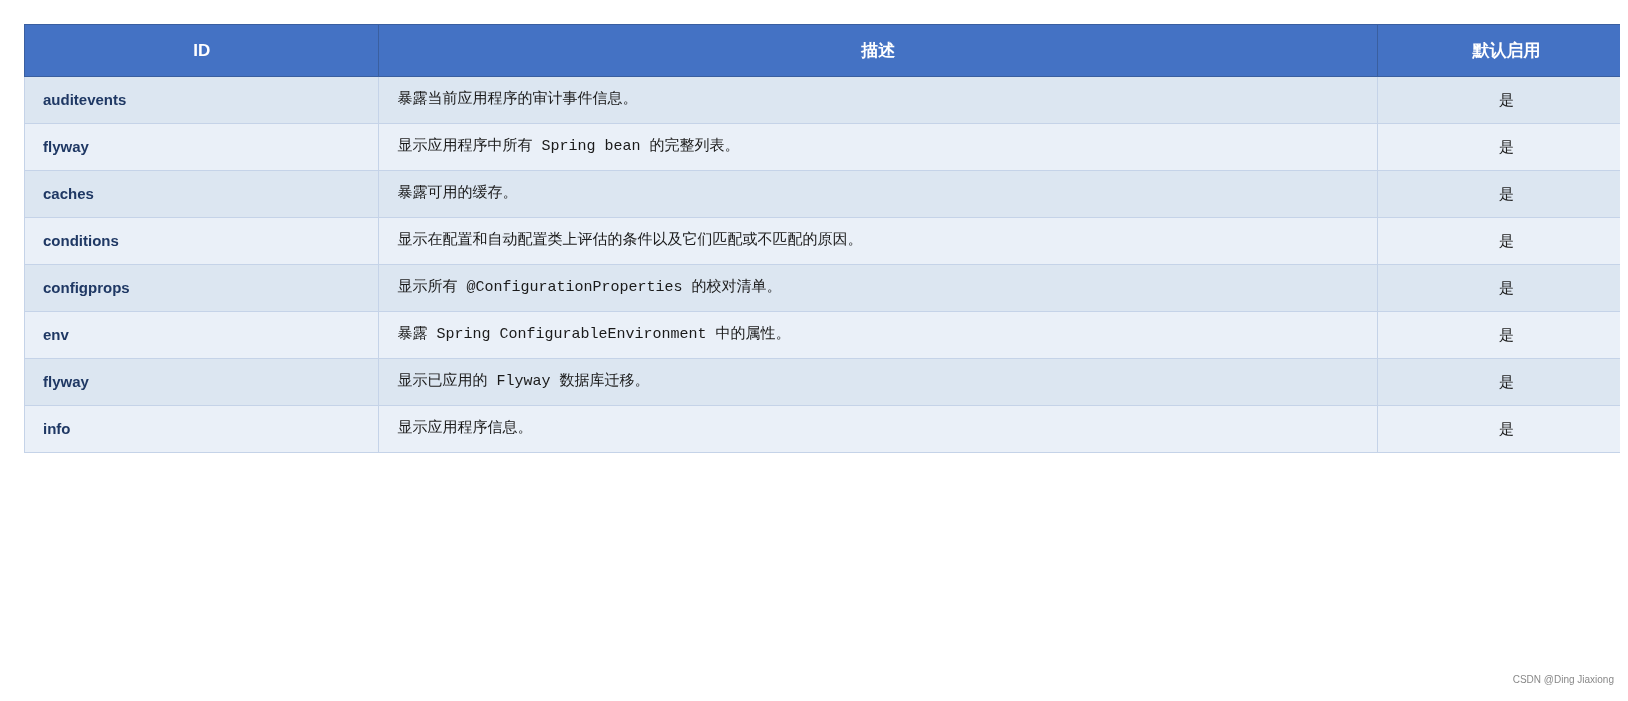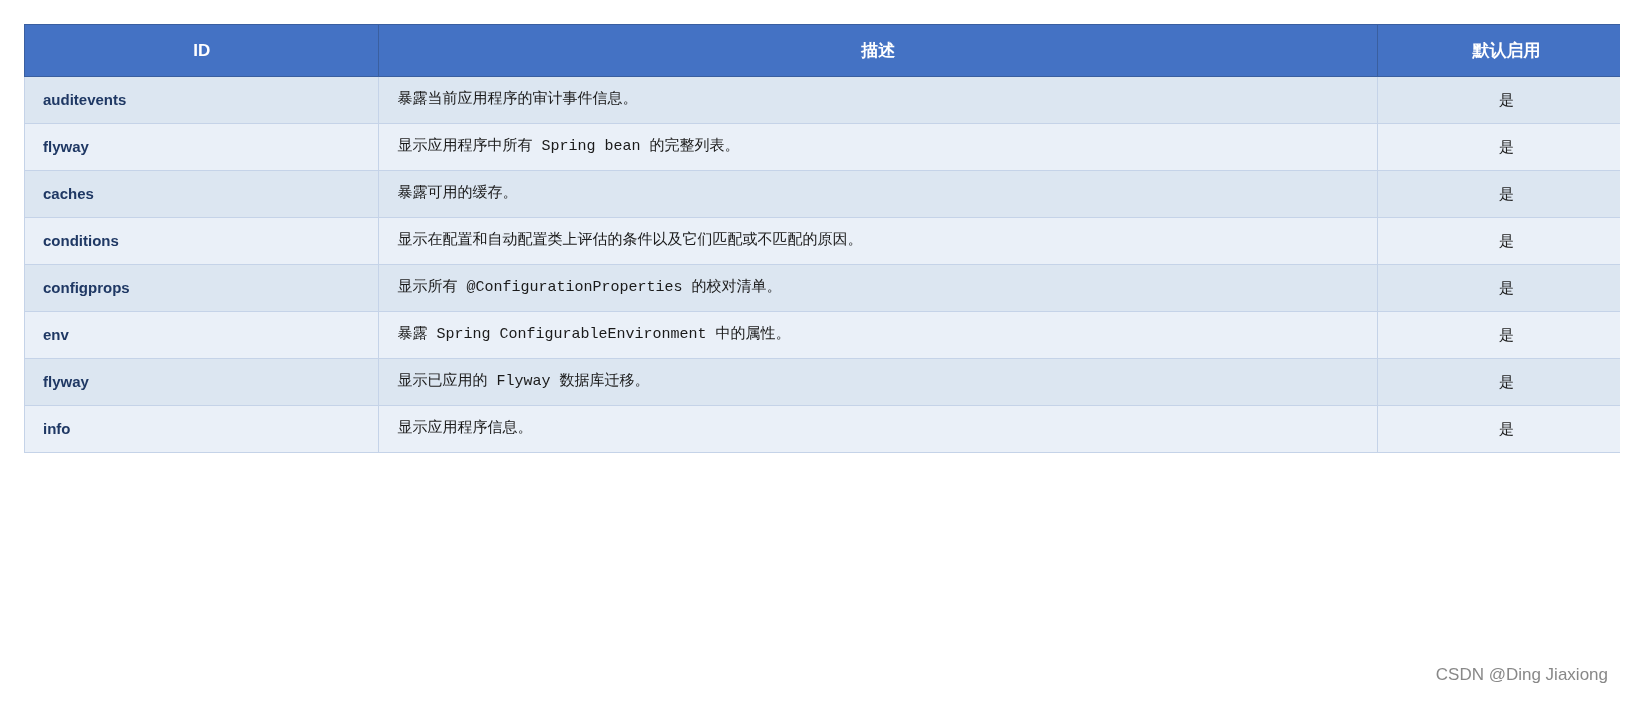--- a/index.html
+++ b/index.html
@@ -60,22 +60,22 @@
     }
     .cell-default {
       text-align: center;
       color: #1a1a1a;
       font-size: 15px;
     }
 
     .watermark {
       position: fixed;
       bottom: 8px;
-      right: 12px;
-      font-size: 17px;
+      right: 6px;
+      font-size: 10px;
       color: #888;
     }
   </style>
 </head>
 <body>
 
 <div class="table-wrapper">
   <table>
     <colgroup>
       <col class="col-id">

